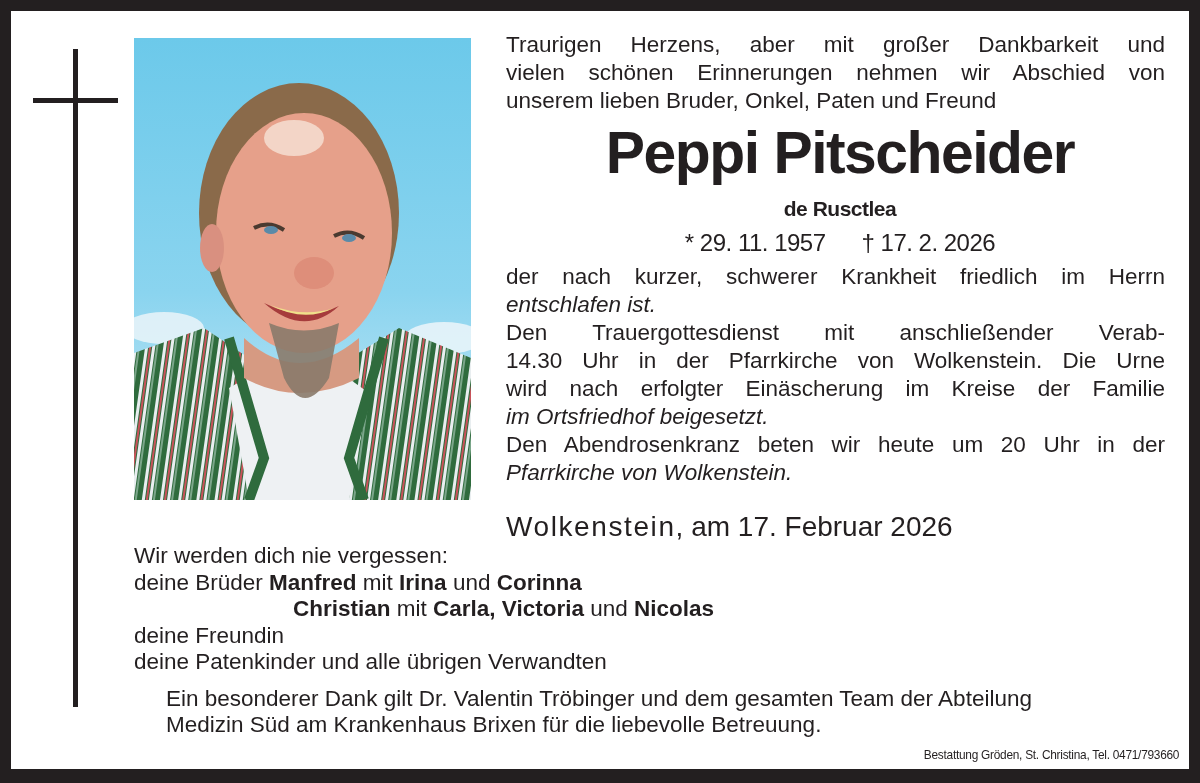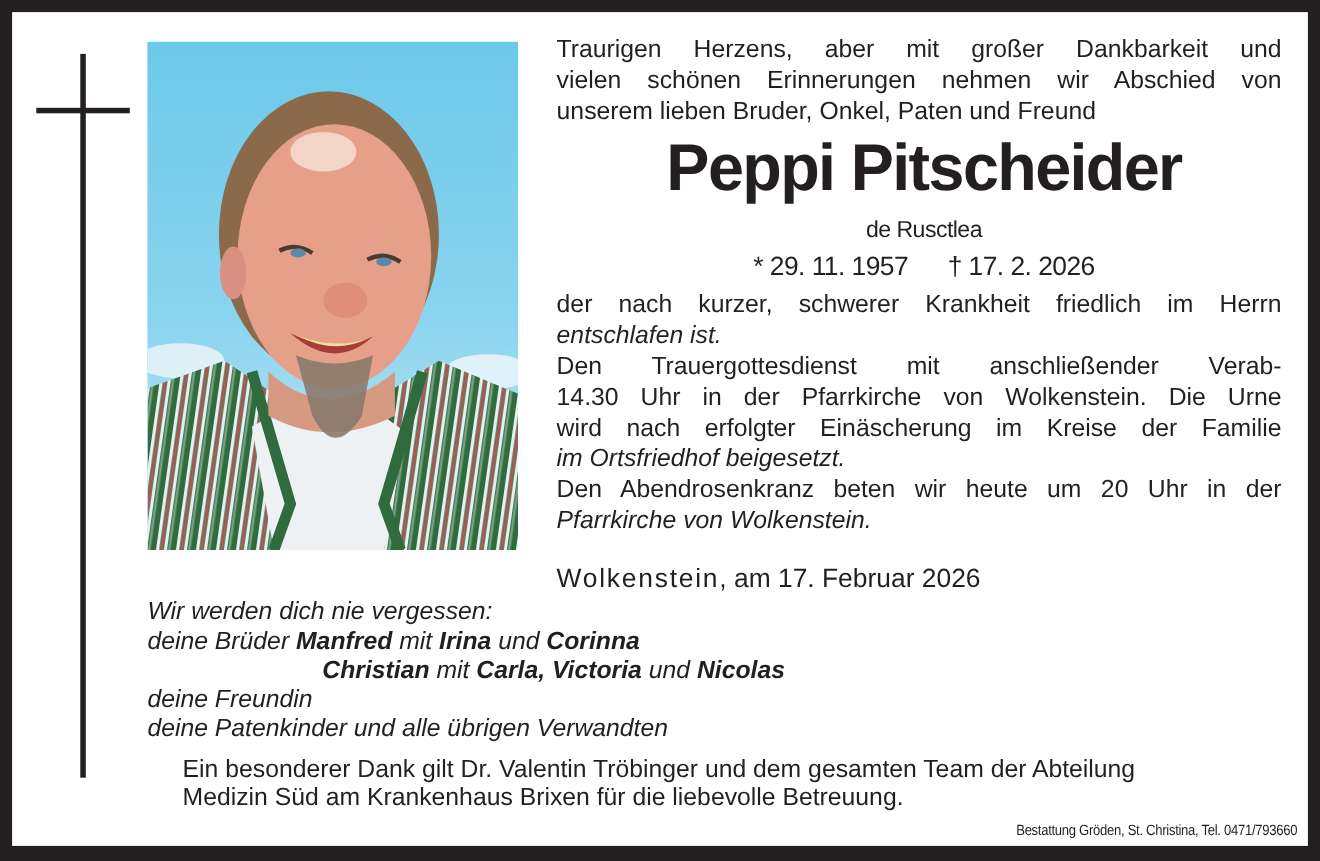--- a/index.html
+++ b/index.html
@@ -55,21 +55,21 @@
       font-weight: bold;
       font-size: 60px; line-height: 70px;
       letter-spacing: -1.5px;
       transform: scaleX(0.98);
     }
     .house {
       position: absolute;
       left: 490px; top: 196px;
       width: 700px;
       text-align: center;
-      font-weight: normal;
+      font-weight: bold;
       font-size: 21px; line-height: 26px;
       letter-spacing: -0.5px;
     }
     .dates {
       position: absolute;
       left: 490px; top: 228px;
       width: 700px;
       text-align: center;
       font-weight: normal;
       font-size: 24px; line-height: 30px;
@@ -81,30 +81,30 @@
       position: absolute;
       left: 506px; top: 263px;
       width: 659px;
       font-size: 22.5px; line-height: 28px;
     }
     .body .l { display: block; text-align: justify; text-align-last: justify; white-space: nowrap; overflow: hidden; }
     .body .l.last { text-align-last: left; font-style: italic; }
     .place {
       position: absolute;
       left: 506px; top: 513px;
-      font-size: 24px; line-height: 28px;
+      font-size: 28px; line-height: 28px;
     }
     .place .town { letter-spacing: 1.6px; }
     .family {
       position: absolute;
       left: 134px; top: 543px;
       width: 700px;
       font-size: 22.5px; line-height: 26.5px;
     }
-    .family .l { display: block; white-space: nowrap; font-style: italic; }
+    .family .l { display: block; white-space: nowrap; }
     .family .indent { padding-left: 159px; }
     .family b { font-weight: bold; }
     .thanks {
       position: absolute;
       left: 134px; top: 686px;
       width: 1040px;
       font-size: 22.5px; line-height: 26px;
     }
     .thanks .l { display: block; white-space: nowrap; margin-left: 32px; }
     .undertaker {

